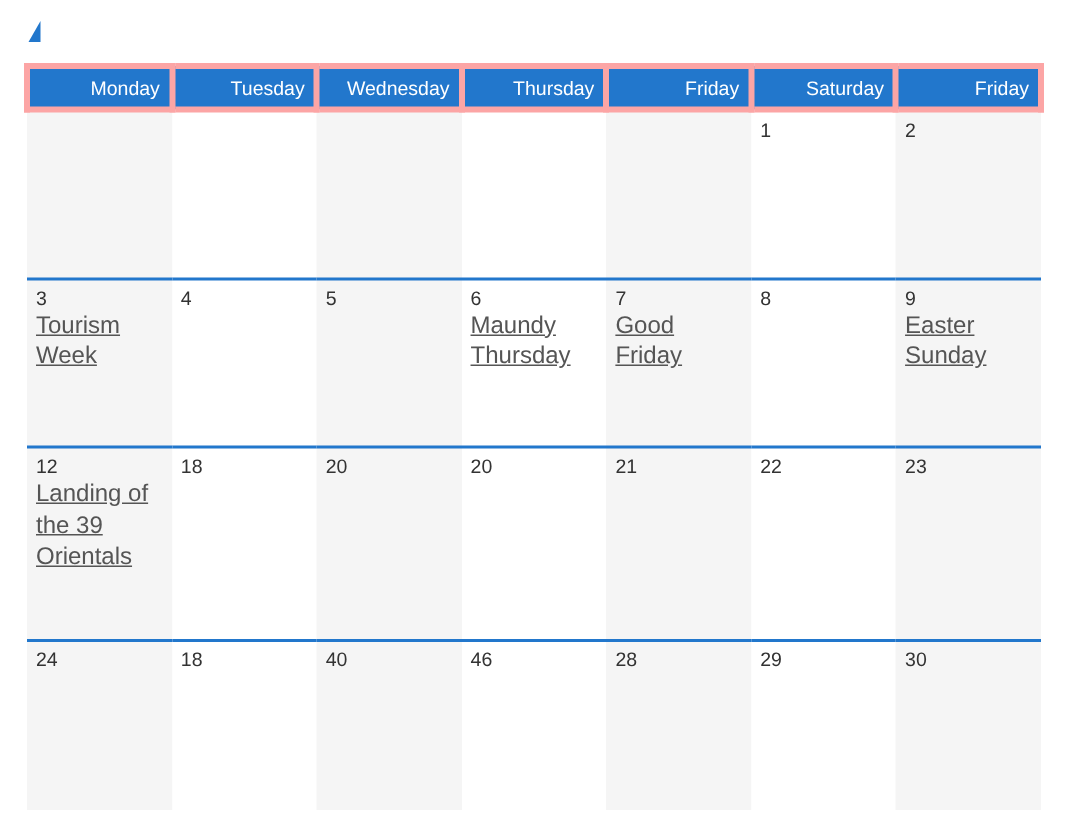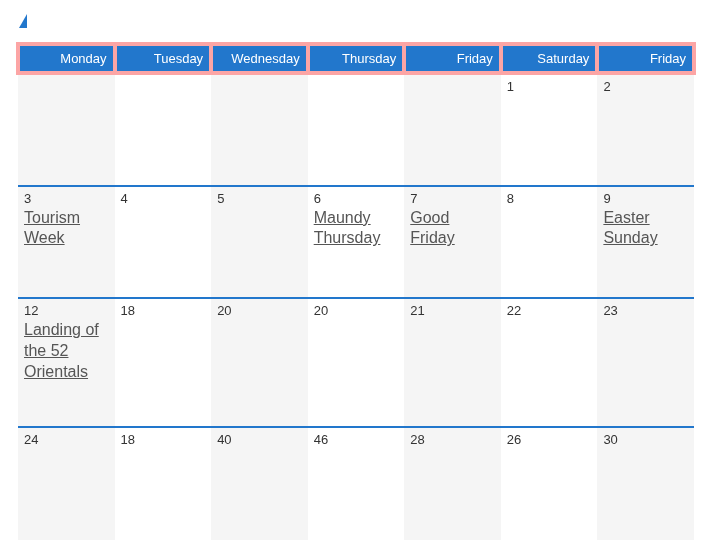--- a/index.html
+++ b/index.html
@@ -151,21 +151,21 @@
             <span class="day-num">5</span>
           </td>
           <td><span class="day-num">6</span><span class="event">Maundy Thursday</span></td>
           <td class="alt"><span class="day-num">7</span><span class="event">Good Friday</span></td>
           <td>
             <span class="day-num">8</span>
           </td>
           <td class="alt"><span class="day-num">9</span><span class="event">Easter Sunday</span></td>
         </tr>
         <tr>
-          <td class="alt"><span class="day-num">12</span><span class="event">Landing of the 52 Orientals</span></td>
+          <td class="alt"><span class="day-num">12</span><span class="event">Landing of the 39 Orientals</span></td>
           <td>
             <span class="day-num">18</span>
           </td>
           <td class="alt">
             <span class="day-num">20</span>
           </td>
           <td>
             <span class="day-num">20</span>
           </td>
           <td class="alt">
@@ -188,21 +188,21 @@
           <td class="alt">
             <span class="day-num">40</span>
           </td>
           <td>
             <span class="day-num">46</span>
           </td>
           <td class="alt">
             <span class="day-num">28</span>
           </td>
           <td>
-            <span class="day-num">26</span>
+            <span class="day-num">29</span>
           </td>
           <td class="alt">
             <span class="day-num">30</span>
           </td>
         </tr>
       </tbody>
   </table>
 </div>
 
 </body></html>

